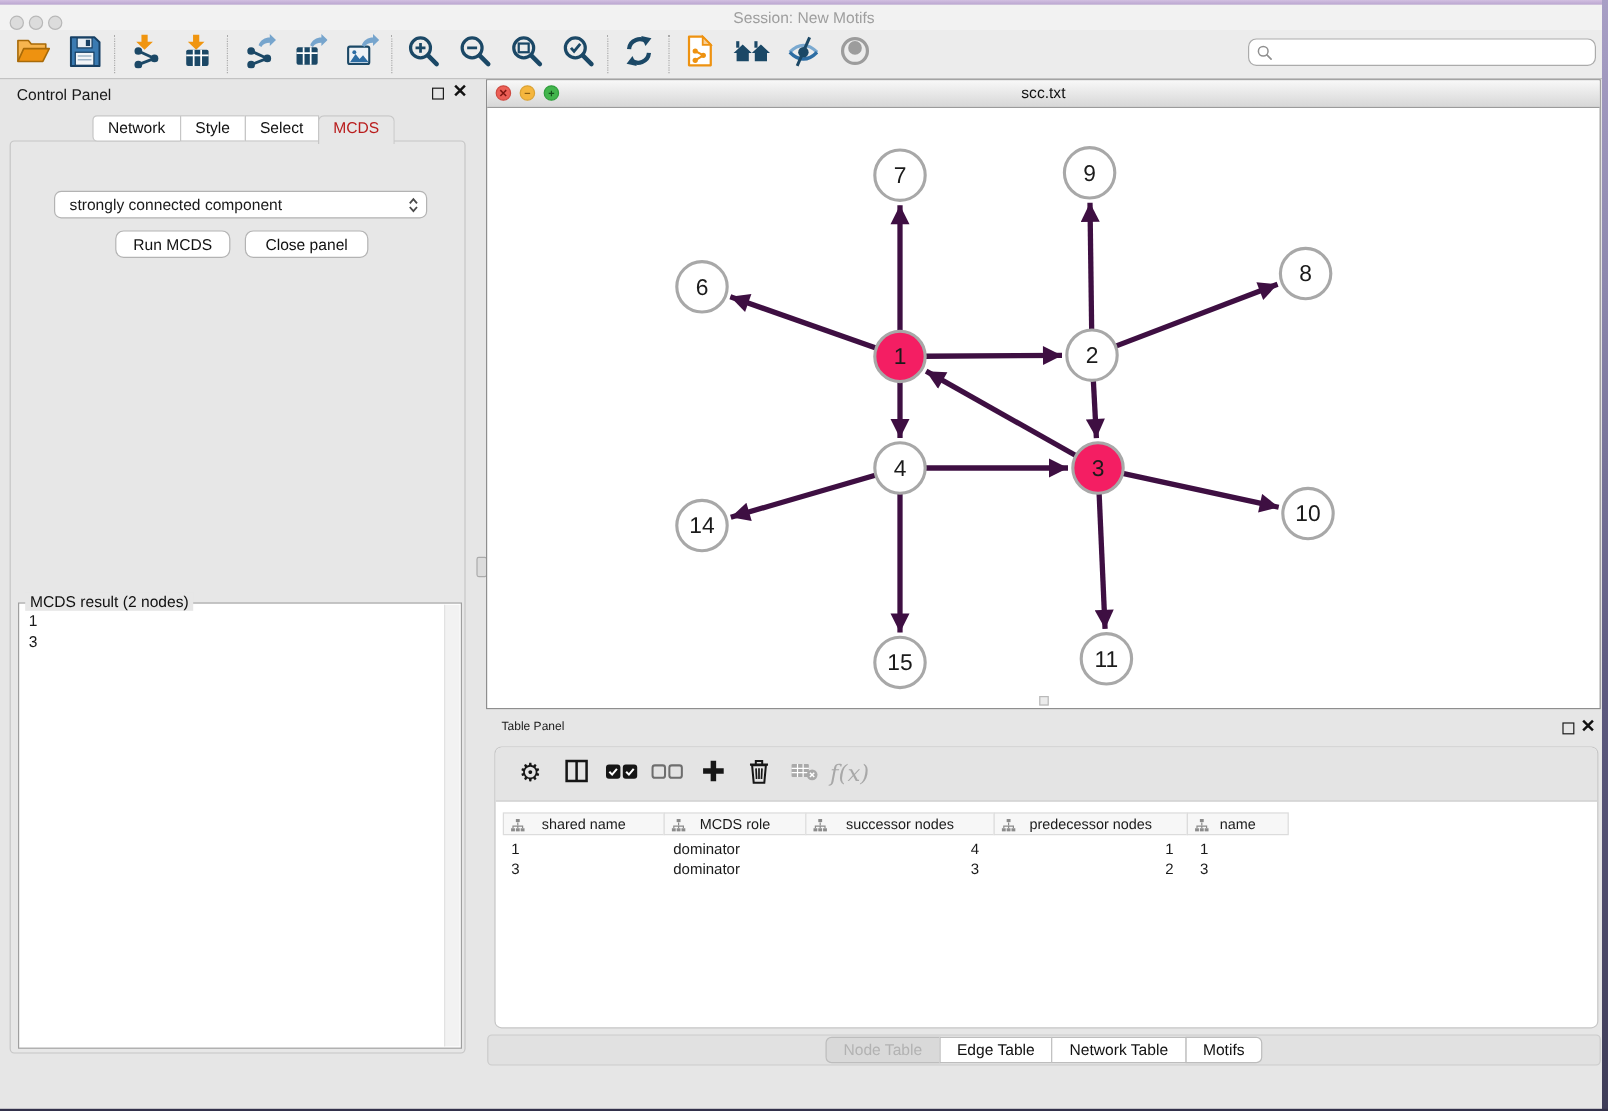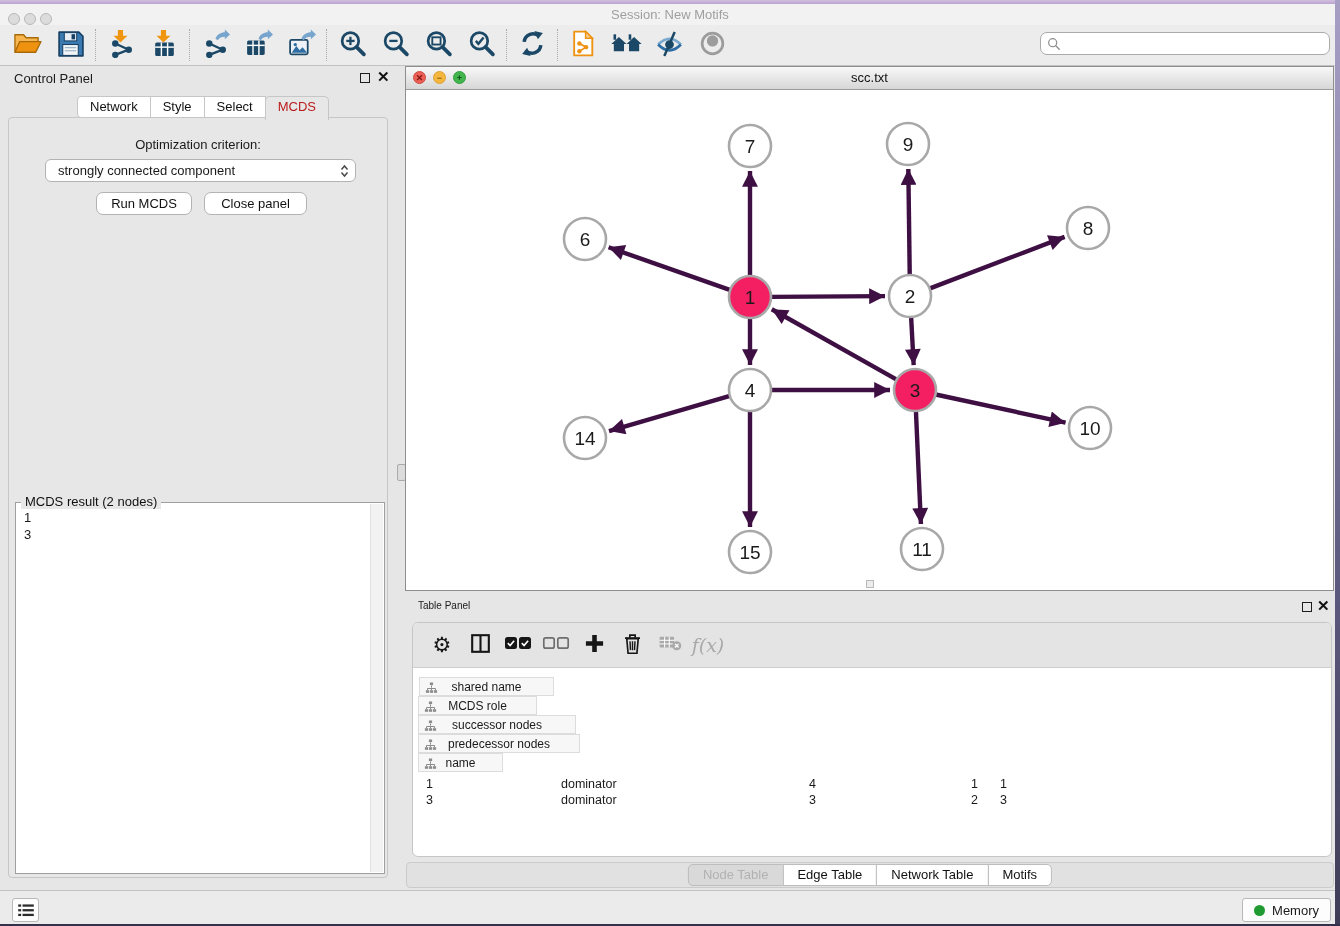--- a/index.html
+++ b/index.html
@@ -67,21 +67,21 @@
   .tp-title{left:418px;top:600px;font-size:10px;}
   .tp-container{left:412px;top:622px;width:918px;height:233px;background:#fff;border:1px solid #c6c6c6;border-radius:6px;overflow:hidden;}
   .tp-toolbar{position:absolute;left:0;top:0;right:0;height:44px;background:#e4e4e4;border-bottom:1px solid #cdcdcd;
               display:flex;align-items:center;padding-left:10px;}
   .tp-tbtn{width:38px;height:38px;display:flex;align-items:center;justify-content:center;}
   .tp-tbtn svg.tic{width:21px;height:23px;}
   .tp-tbtn svg.ticw{width:28px;height:14px;}
   .gear{font-size:21px;color:#161616;line-height:21px;}
   .fx{font-family:"DejaVu Serif",serif;font-style:italic;font-size:19px;color:#a8a8a8;}
   .tp-grid{position:absolute;left:6px;top:54px;right:0;}
-  .tp-head{display:flex;flex-direction:column;}
+  .tp-head{display:flex;}
   .th{height:19px;background:#f7f7f7;border:1px solid #dcdcdc;margin-left:-1px;box-sizing:border-box;
       display:flex;align-items:center;justify-content:center;font-size:12px;position:relative;}
   .th:first-child{margin-left:0;}
   .th svg.hic{position:absolute;left:5px;top:4px;width:13px;height:12px;}
   .tp-body{margin-top:4px;}
   .tp-row{display:flex;height:16px;font-size:12.5px;}
   .td{box-sizing:border-box;line-height:16px;overflow:hidden;}
   .tp-tabs-strip{left:406px;top:862px;width:928px;height:26px;background:#e1e1e1;border:1px solid #cbcbcb;
                  border-radius:4px;box-sizing:border-box;padding-left:25px;}
   .tp-tabs{position:absolute;left:50%;top:1px;transform:translateX(-50%);height:22px;display:flex;}
@@ -279,21 +279,20 @@
   <div class="abs cp-title">Control Panel</div>
   <div class="abs panel-float" style="left:360px;top:73px;"></div>
   <div class="abs panel-close" style="left:377px;top:71px;">✕</div>
   <div class="abs cp-tabs" id="cp-tabs">
       <div class="cp-tab">Network</div>
       <div class="cp-tab">Style</div>
       <div class="cp-tab">Select</div>
       <div class="cp-tab active">MCDS</div>
     </div>
   <div class="abs cp-box">
-    <div class="abs cp-criterion-label">Optimization criterion:</div>
     <div class="abs cp-select">
       <span class="sel-text">strongly connected component</span>
       <svg viewBox="0 0 9 14" width="9" height="14">
           <path d="M1.5 5.5L4.5 2l3 3.5" fill="none" stroke="#4a4a4a" stroke-width="1.5"></path>
           <path d="M1.5 8.5l3 3.5 3-3.5" fill="none" stroke="#4a4a4a" stroke-width="1.5"></path>
         </svg>
     </div>
     <button class="cp-btn" style="left:87px;top:74px;width:96px;">Run MCDS</button>
     <button class="cp-btn" style="left:195px;top:74px;width:103px;">Close panel</button>
     <div class="abs result-box">
@@ -522,34 +521,16 @@
   </div>
   <div class="abs tp-tabs-strip">
     <div class="tp-tabs" id="tp-tabs">
         <div class="tp-tab active">Node Table</div>
         <div class="tp-tab">Edge Table</div>
         <div class="tp-tab">Network Table</div>
         <div class="tp-tab">Motifs</div>
       </div>
   </div>
 
-  <div class="abs statusbar">
-    <div class="sb-left-btn">
-      <svg viewBox="0 0 18 15" width="16" height="13">
-          <g fill="#2b2b2b">
-            <rect x="0" y="0.5" width="3.4" height="2.6"></rect>
-            <rect x="5" y="0.5" width="13" height="2.6"></rect>
-            <rect x="0" y="5.9" width="3.4" height="2.6"></rect>
-            <rect x="5" y="5.9" width="13" height="2.6"></rect>
-            <rect x="0" y="11.3" width="3.4" height="2.6"></rect>
-            <rect x="5" y="11.3" width="13" height="2.6"></rect>
-          </g>
-        </svg>
-    </div>
-    <div class="sb-memory">
-      <span class="mem-dot"></span>
-      <span>Memory</span>
-    </div>
-  </div>
 
   <div class="abs right-stripe"></div>
   <div class="abs bottom-stripe"></div>
 </div>
 
 </body></html>

